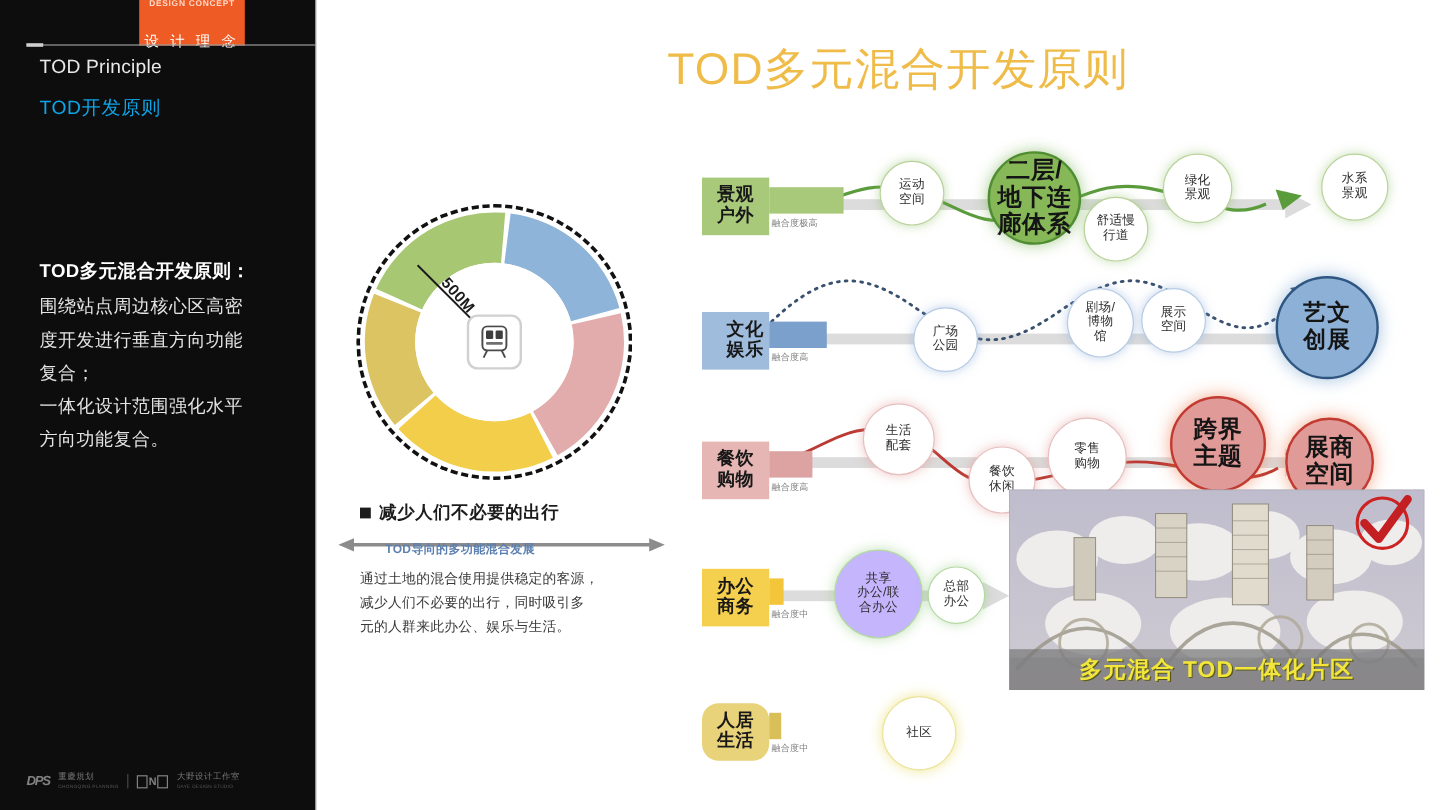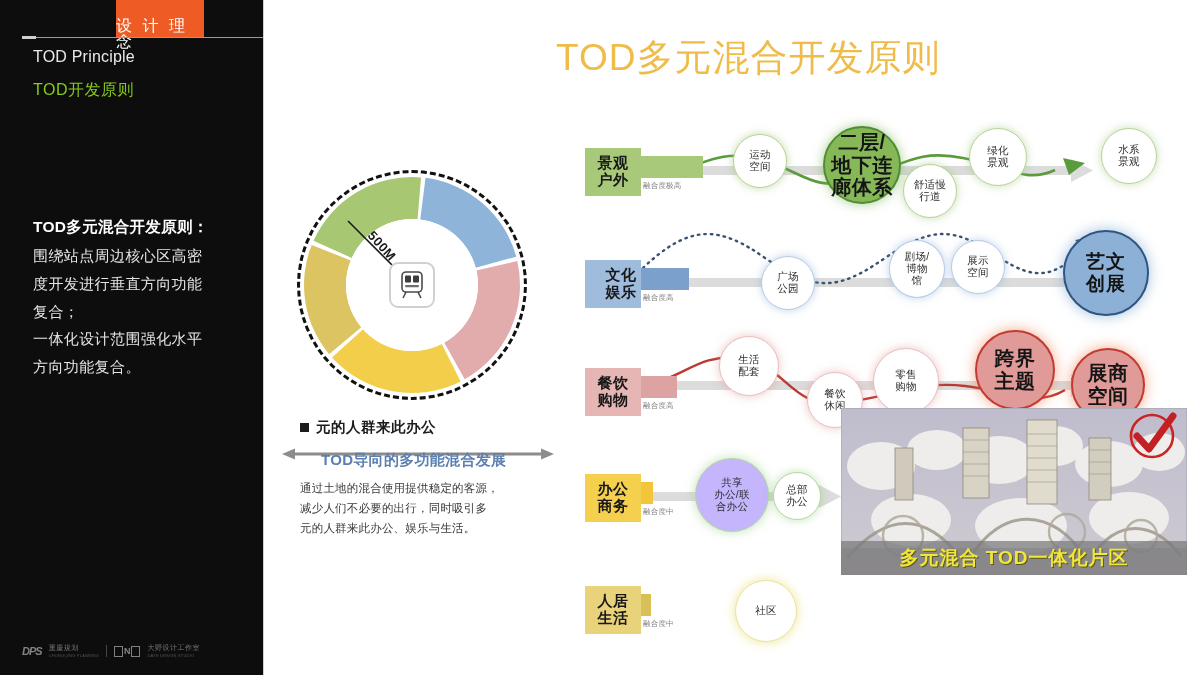--- a/index.html
+++ b/index.html
@@ -19,36 +19,36 @@
     position:absolute;left:116px;top:0;width:88px;height:38px;
     background:#ee5a24;background:#ef5b25;
     display:flex;flex-direction:column;align-items:center;justify-content:center;
     box-sizing:border-box;padding-top:2px;
   }
   .hdr-badge .en{
     font-size:7px;letter-spacing:.6px;color:#ffd9c8;line-height:1;
     font-weight:600;
   }
   .hdr-badge .cn{
-    font-size:16px;letter-spacing:3px;color:#ffffff;line-height:1;margin-top:21px;
+    font-size:12px;letter-spacing:3px;color:#ffffff;line-height:1;margin-top:21px;
     font-weight:400;
   }
   .hdr-rule{
     position:absolute;left:22px;top:37px;width:241px;height:1px;background:#9a9a9a;
   }
   .hdr-rule-tick{
     position:absolute;left:22px;top:36px;width:14px;height:3px;background:#cfcfcf;
   }
   .ttl-en{
     position:absolute;left:33px;top:48px;
     font-size:16px;color:#e9e9e9;letter-spacing:.2px;font-weight:400;
   }
   .ttl-cn{
     position:absolute;left:33px;top:80px;
-    font-size:16px;color:#84cc16;letter-spacing:.5px;font-weight:400;
+    font-size:16px;color:#0ea5e9;letter-spacing:.5px;font-weight:400;
   }
   .body-block{
     position:absolute;left:33px;top:215px;width:215px;
   }
   .body-block .bhead{
     font-size:15.5px;color:#ffffff;font-weight:bold;line-height:1.55;
     letter-spacing:.3px;margin-bottom:3px;
   }
   .body-block .bline{
     font-size:15px;color:#e4e4e4;line-height:1.85;letter-spacing:.4px;font-weight:400;
@@ -100,21 +100,21 @@
 
   
   .fuse{position:absolute;left:300px;top:418px;width:270px;}
   .fuse-h{
     display:flex;align-items:center;gap:7px;
     font-size:14.5px;font-weight:bold;color:#1c1c1c;letter-spacing:.5px;
   }
   .fuse-bullet{width:9px;height:9px;background:#1c1c1c;display:inline-block;}
   .fuse-sub{
     margin-top:14px;margin-left:21px;
-    font-size:15px;font-weight:bold;color:#5b7fb0;letter-spacing:.3px;
+    font-size:10px;font-weight:bold;color:#5b7fb0;letter-spacing:.3px;
   }
   .fuse-body{
     margin-top:9px;
     font-size:11.5px;color:#3a3a3a;line-height:1.72;letter-spacing:.2px;
   }
 
   
   .diagram{position:absolute;left:585px;top:118px;width:615px;height:475px;}
   .diagram svg{display:block;}
   .cat-box{
@@ -237,21 +237,21 @@
         <rect x="6" y="14" width="14" height="2.2" rx="1" fill="#6f6f6f"></rect>
         <line x1="7" y1="21" x2="4" y2="27" stroke="#4a4a4a" stroke-width="1.6"></line>
         <line x1="19" y1="21" x2="22" y2="27" stroke="#4a4a4a" stroke-width="1.6"></line>
       </svg>
     </div>
   </div>
 
   <div class="fuse">
     <div class="fuse-h">
       <span class="fuse-bullet"></span>
-      <span>元的人群来此办公</span>
+      <span>减少人们不必要的出行</span>
     </div>
     <div class="fuse-sub">TOD导向的多功能混合发展</div>
     <div class="fuse-body">
       <div>通过土地的混合使用提供稳定的客源，</div>
       <div>减少人们不必要的出行，同时吸引多</div>
       <div>元的人群来此办公、娱乐与生活。</div>
     </div>
   </div>
 
   <div class="diagram">
@@ -360,21 +360,21 @@
     <div class="deg" style="left:58px;top:389px;">融合度中</div>
 
     <div class="node small" style="left:110px;top:340px;width:74px;height:74px;background:#c4b5fd;border:1.6px solid #b4d9a2;box-shadow:0 0 11px rgba(140,200,120,.55);">
       <span>共享<br>办公/联<br>合办公</span>
       </div>
 
     <div class="node small" style="left:188px;top:354px;width:48px;height:48px;border:1.6px solid #b4d9a2;box-shadow:0 0 10px rgba(140,200,120,.5);">
       <span>总部<br>办公</span>
       </div>
 
-    <div class="cat-box" style="left:0;top:468px;width:56px;height:48px;background:#e8d27a;">
+    <div class="cat-box" style="left:0;top:468px;width:56px;height:48px;background:#e8d27a;border-radius:14px;">
       <span class="t">人居<br>生活</span>
     </div>
     <div class="cat-tail" style="left:56px;top:476px;width:10px;background:#d9bf57;"></div>
     <div class="deg" style="left:58px;top:501px;">融合度中</div>
 
     <div class="node small" style="left:150px;top:462px;width:62px;height:62px;border:1.6px solid #ece39a;box-shadow:0 0 11px rgba(232,222,110,.75);">
       <span>社区</span>
       </div>
 
     <div class="cityimg">

